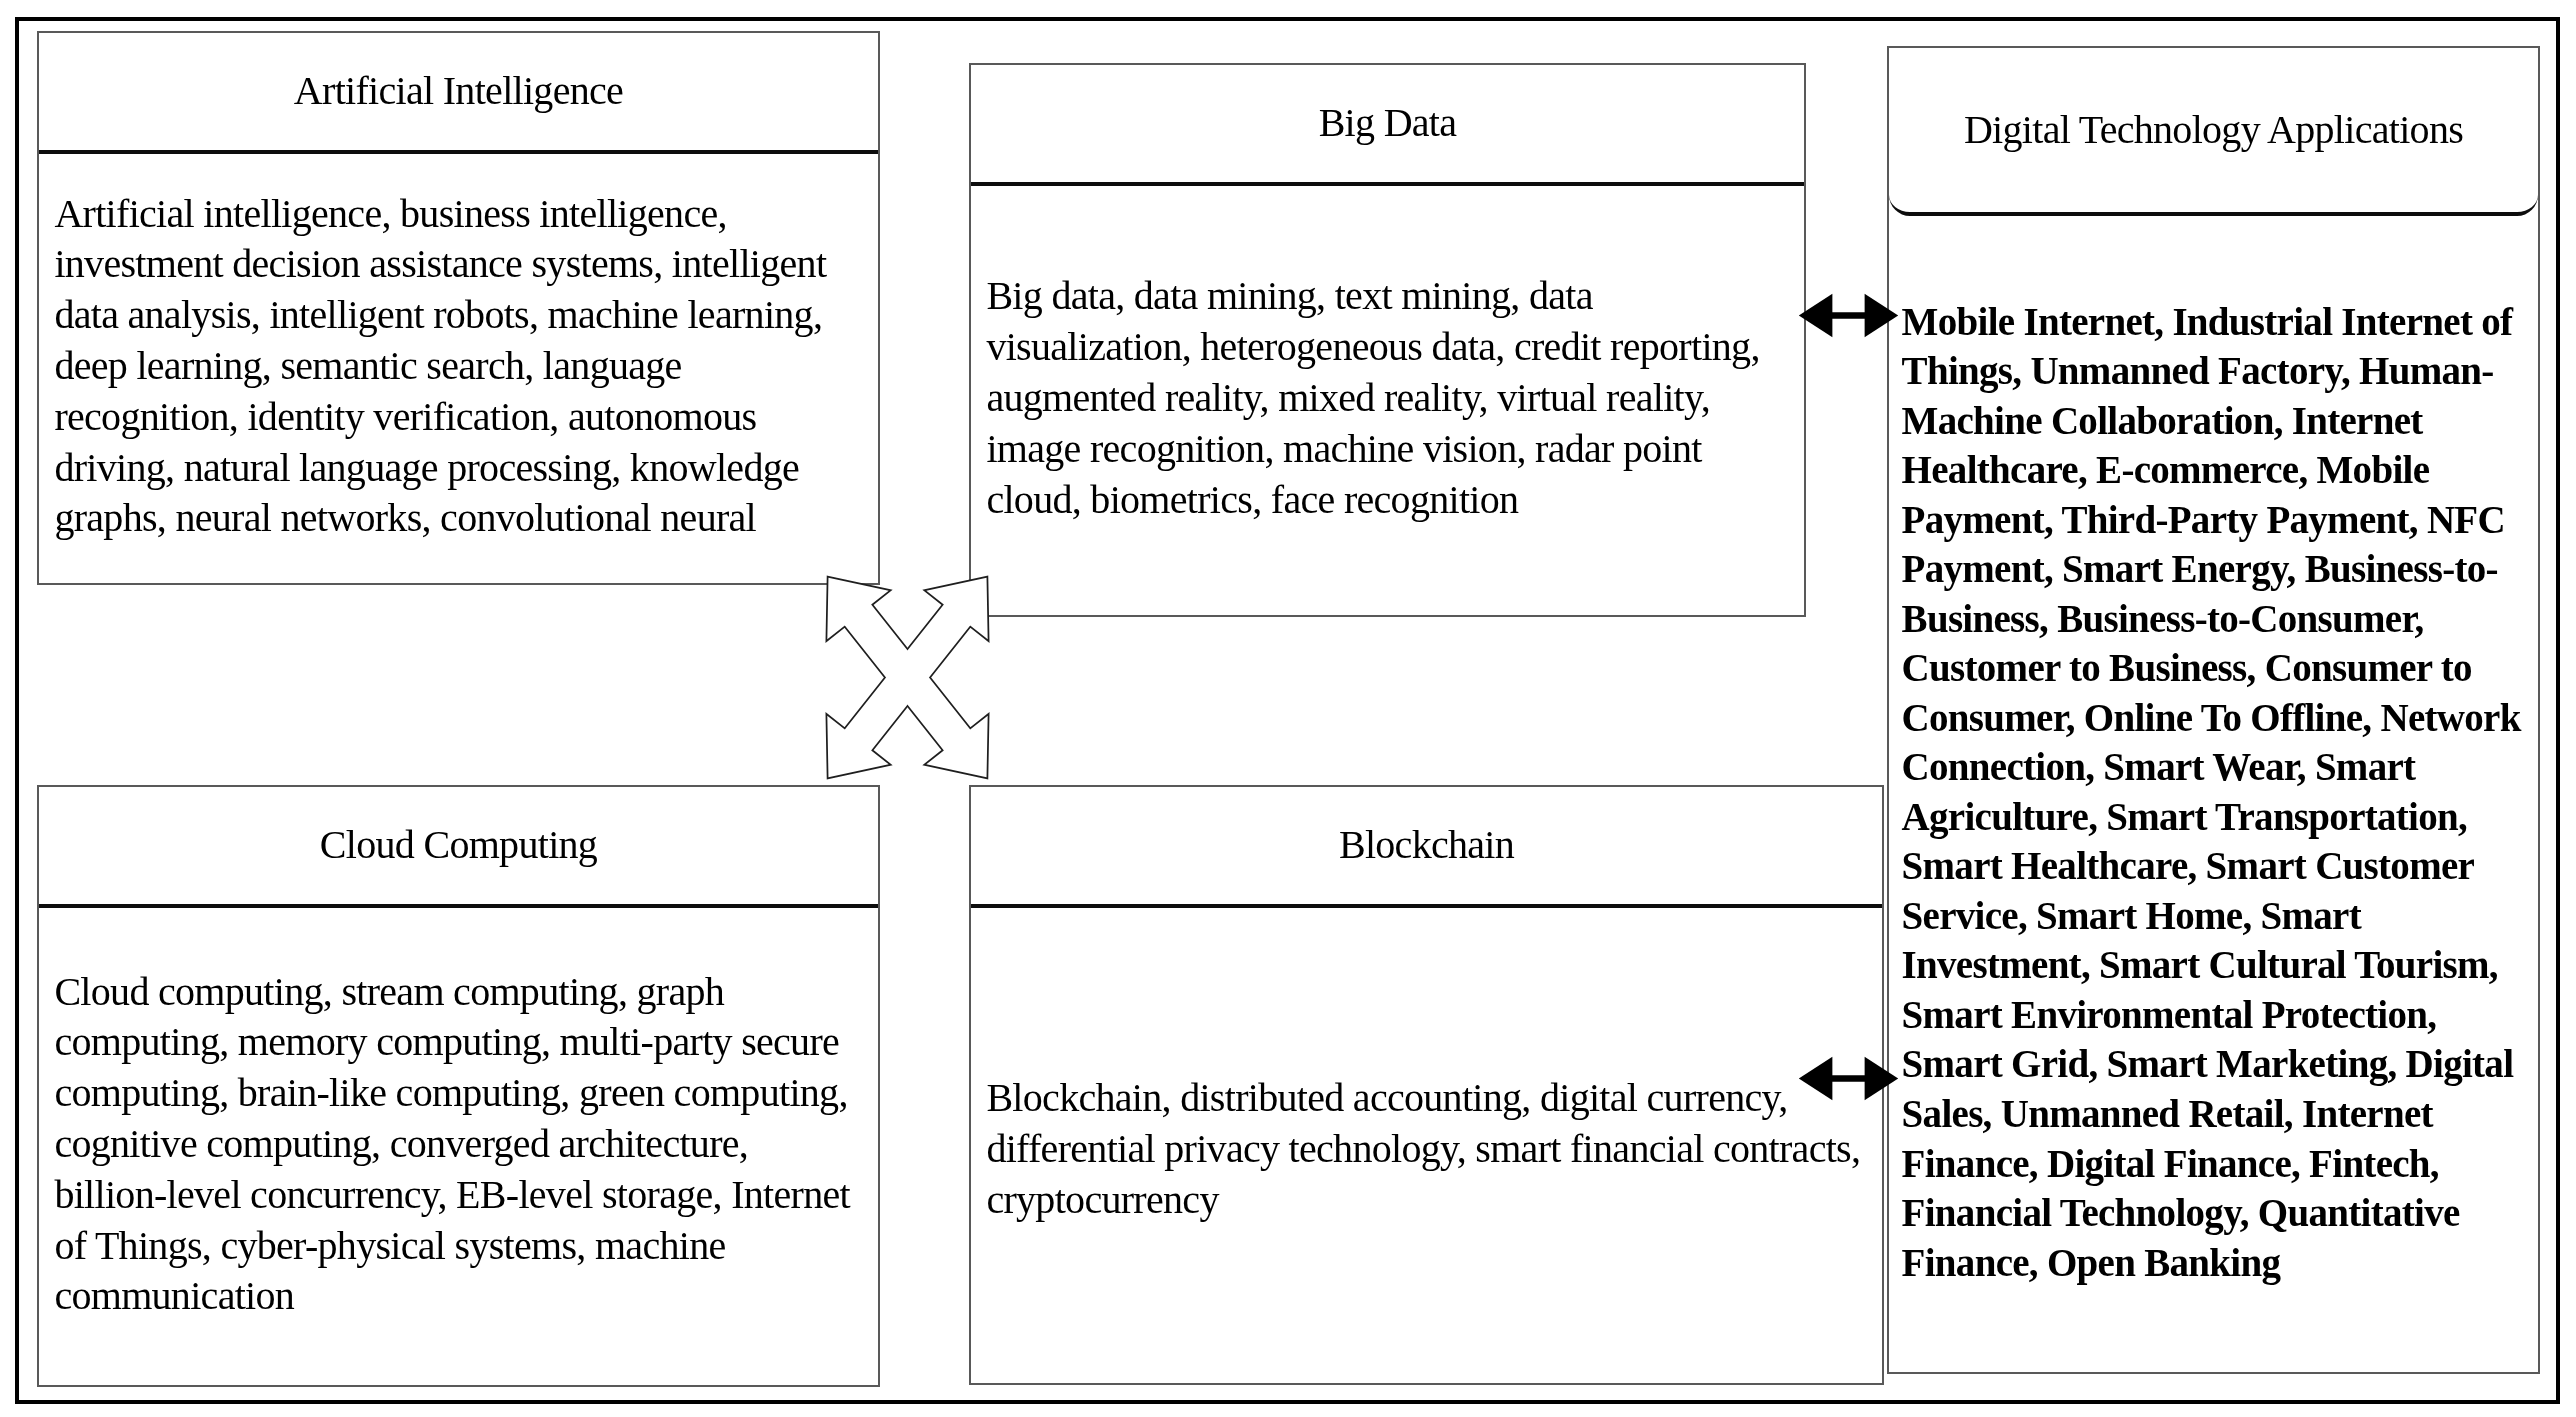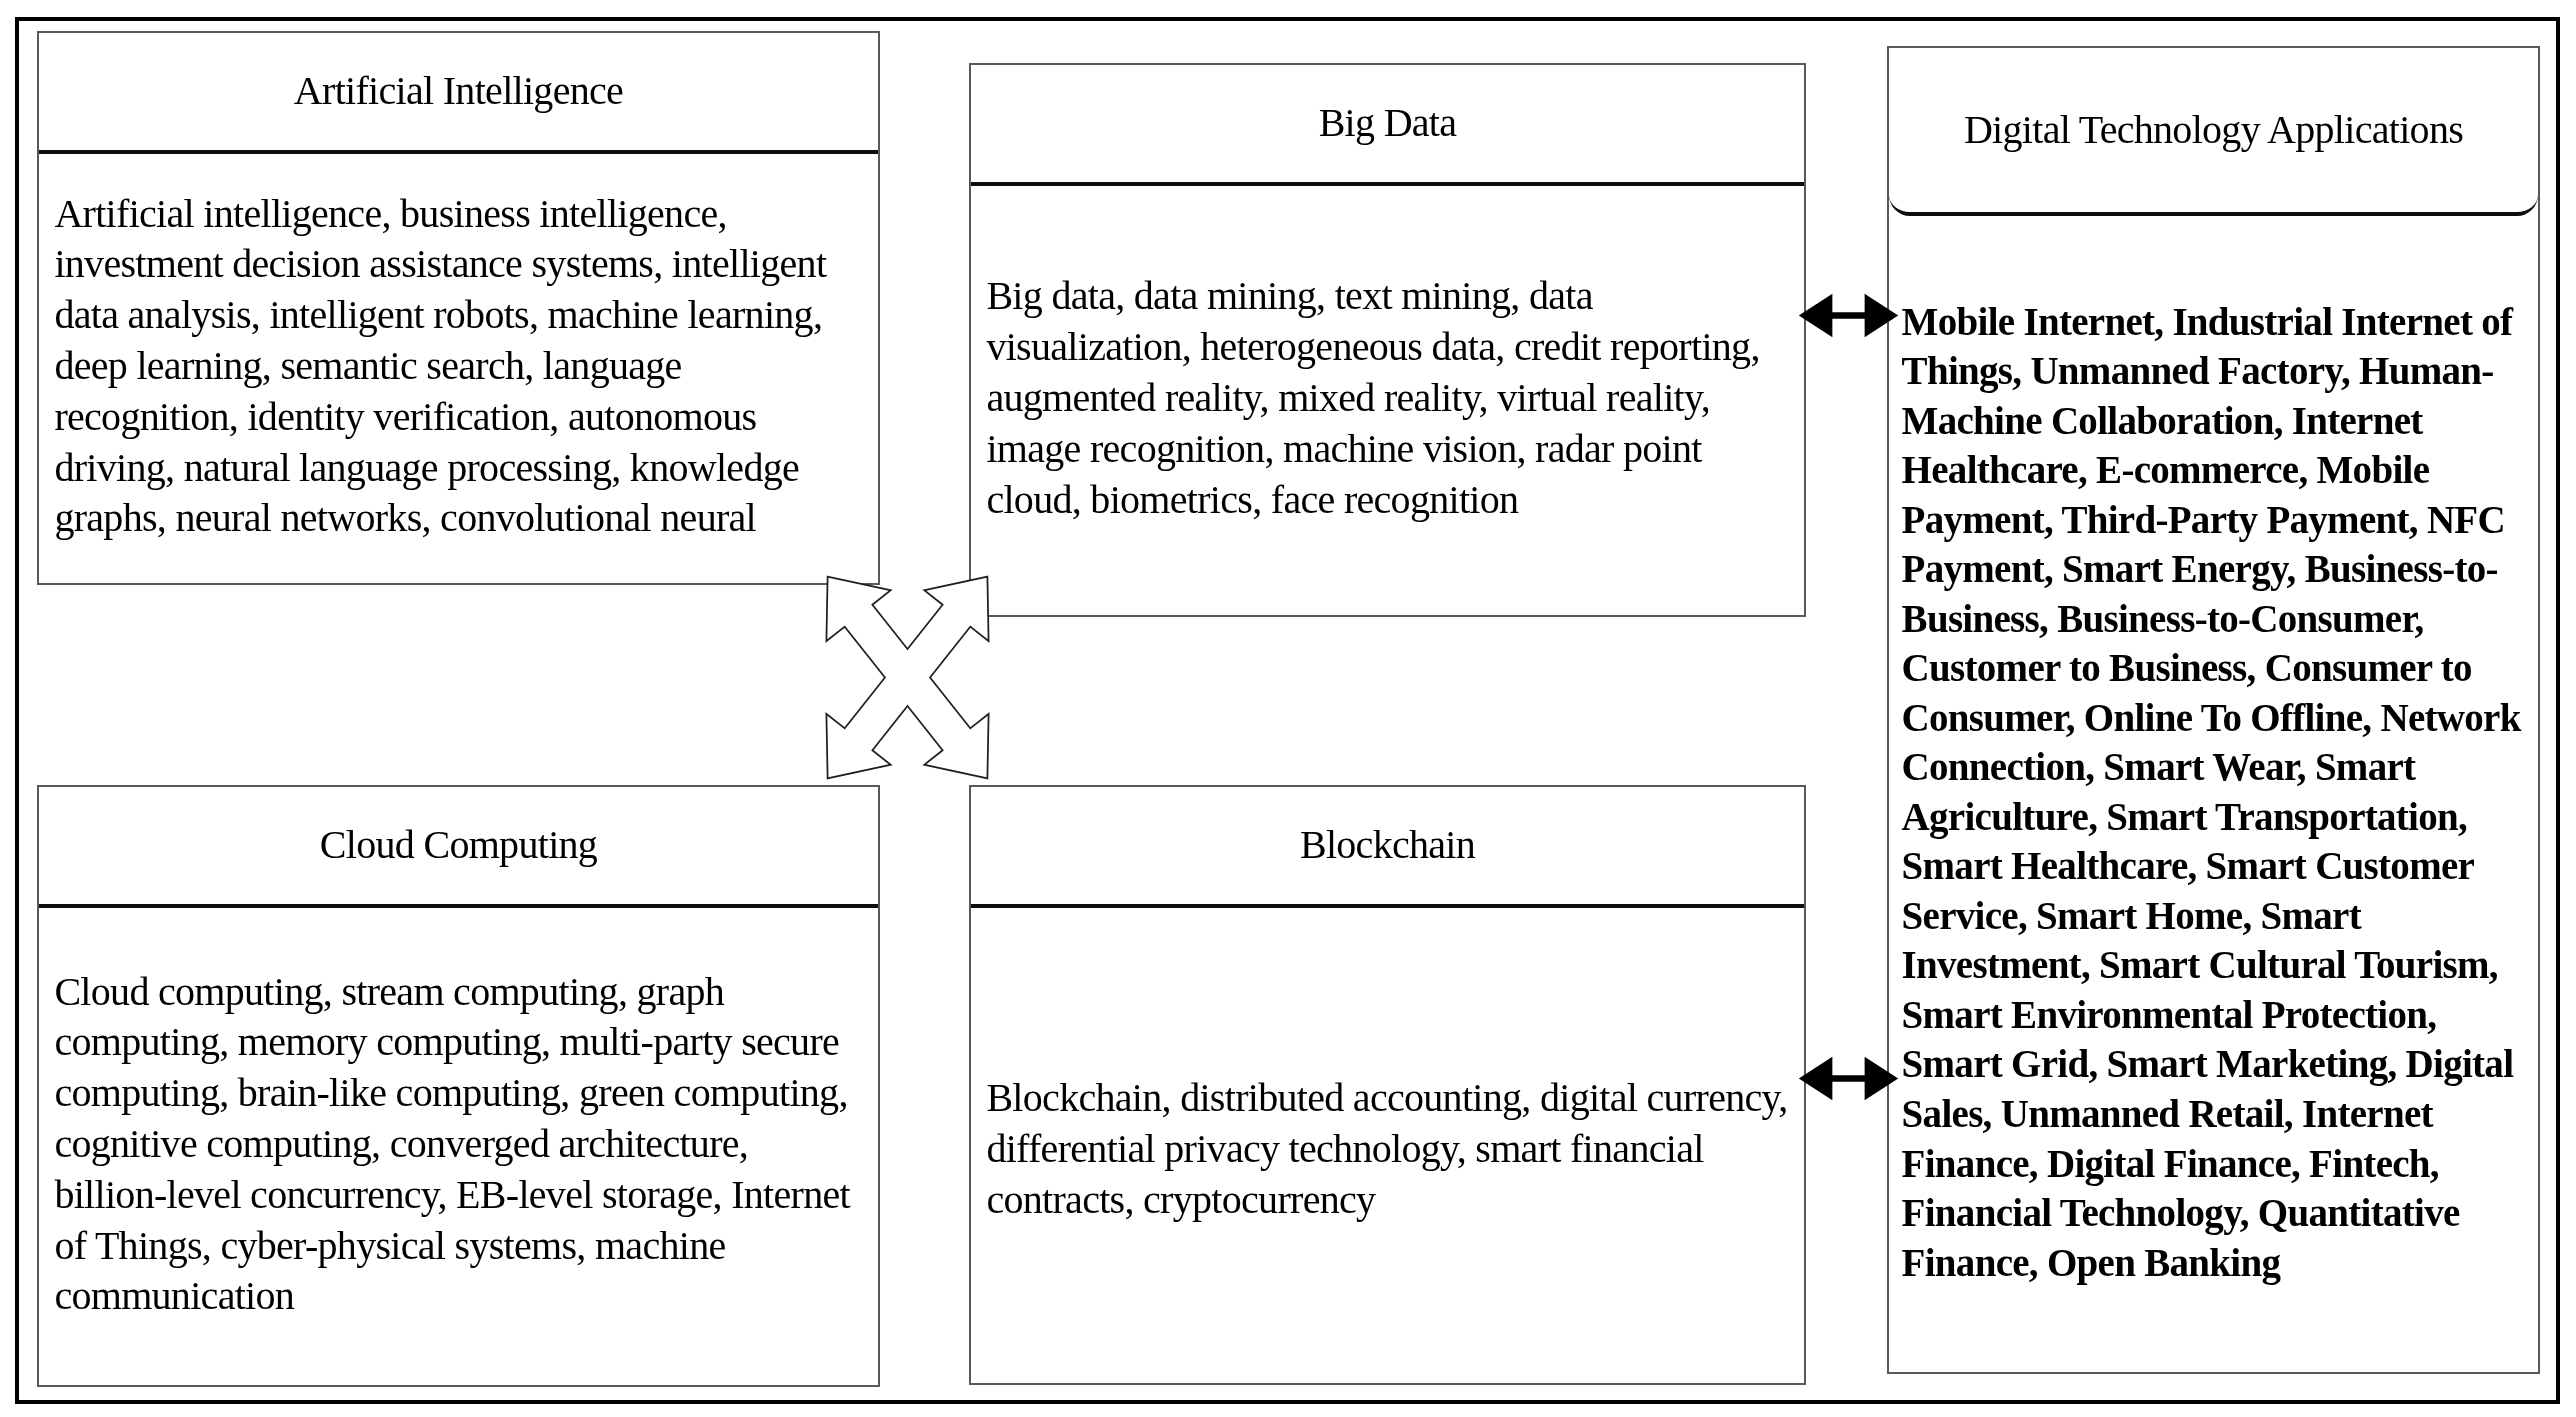--- a/index.html
+++ b/index.html
@@ -45,21 +45,21 @@
     justify-content:center;
     text-align:left;
     font-size:40px;
     line-height:1.27;
     letter-spacing:-0.7px;
     padding:7px 15.4px 11.2px 15.4px;
   }
   #box-ai       {left:37px;  top:31px;   width:843px; height:554px;}
   #box-bigdata  {left:969px;top:31px;   width:837px; height:554px;margin-top:32px;}
   #box-cloud    {left:37px;  top:785px; width:843px; height:602px;}
-  #box-blockchain{left:969px;top:785px;width:837px; height:600px;gap:12px;}
+  #box-blockchain{left:969px;top:785px;width:915px; height:600px;gap:12px;}
   #box-dta      {left:1887px;top:46px;   width:653px;  height:1328px;}
   #box-ai .title, #box-bigdata .title, #box-cloud .title, #box-blockchain .title{
     min-height:83px;
   }
   #box-dta .title{min-height:130px;border-radius:21px;}
   #box-dta .body{font-size:39px;padding:7px 12.6px 11.2px 12.6px;font-weight:bold;}
   .link-arrow{
     position:absolute;
     width:105px;height:63px;
   }

